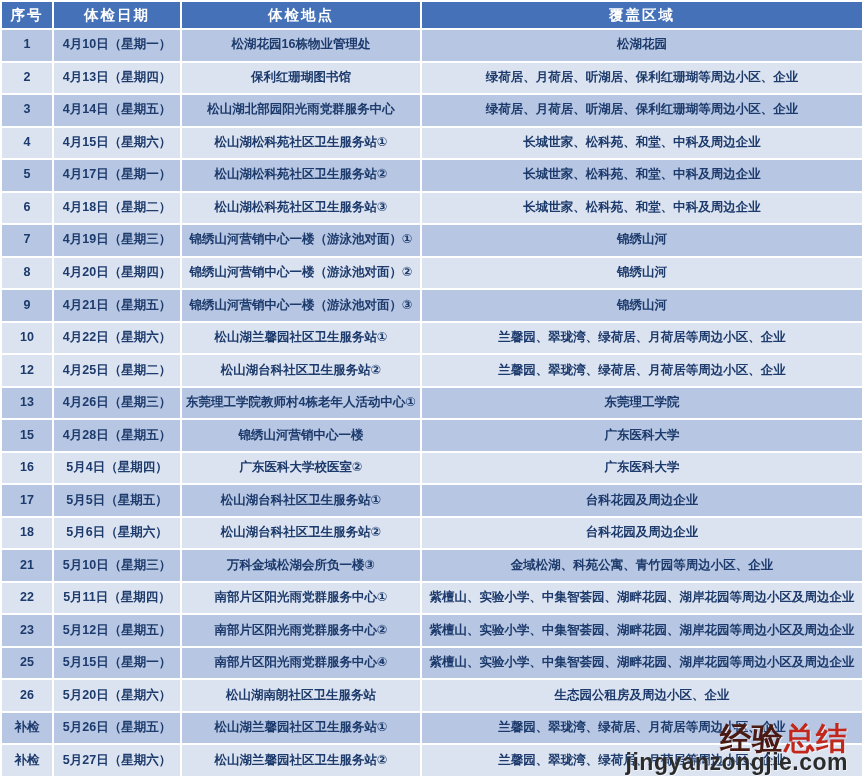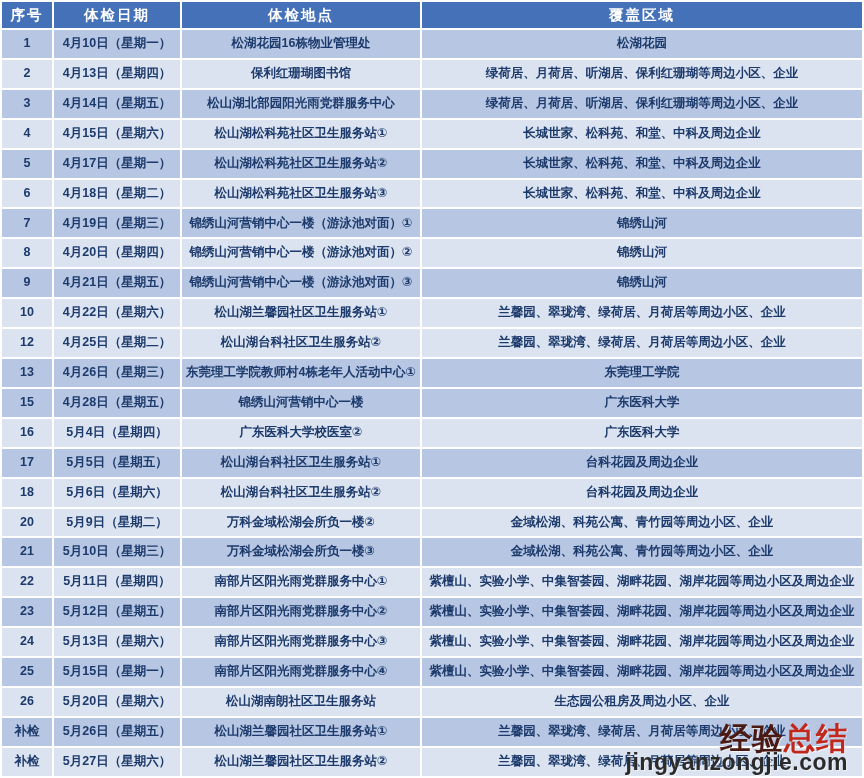--- a/index.html
+++ b/index.html
@@ -176,48 +176,36 @@
         <td>5月5日（星期五）</td>
         <td>松山湖台科社区卫生服务站①</td>
         <td>台科花园及周边企业</td>
       </tr>
       <tr class="light">
         <td>18</td>
         <td>5月6日（星期六）</td>
         <td>松山湖台科社区卫生服务站②</td>
         <td>台科花园及周边企业</td>
       </tr>
-      <tr class="light">
-        <td>20</td>
-        <td>5月9日（星期二）</td>
-        <td>万科金域松湖会所负一楼②</td>
-        <td>金域松湖、科苑公寓、青竹园等周边小区、企业</td>
-      </tr>
       <tr class="dark">
         <td>21</td>
         <td>5月10日（星期三）</td>
         <td>万科金域松湖会所负一楼③</td>
         <td>金域松湖、科苑公寓、青竹园等周边小区、企业</td>
       </tr>
       <tr class="light">
         <td>22</td>
         <td>5月11日（星期四）</td>
         <td>南部片区阳光雨党群服务中心①</td>
         <td>紫檀山、实验小学、中集智荟园、湖畔花园、湖岸花园等周边小区及周边企业</td>
       </tr>
       <tr class="dark">
         <td>23</td>
         <td>5月12日（星期五）</td>
         <td>南部片区阳光雨党群服务中心②</td>
-        <td>紫檀山、实验小学、中集智荟园、湖畔花园、湖岸花园等周边小区及周边企业</td>
-      </tr>
-      <tr class="light">
-        <td>24</td>
-        <td>5月13日（星期六）</td>
-        <td>南部片区阳光雨党群服务中心③</td>
         <td>紫檀山、实验小学、中集智荟园、湖畔花园、湖岸花园等周边小区及周边企业</td>
       </tr>
       <tr class="dark">
         <td>25</td>
         <td>5月15日（星期一）</td>
         <td>南部片区阳光雨党群服务中心④</td>
         <td>紫檀山、实验小学、中集智荟园、湖畔花园、湖岸花园等周边小区及周边企业</td>
       </tr>
       <tr class="light">
         <td>26</td>

